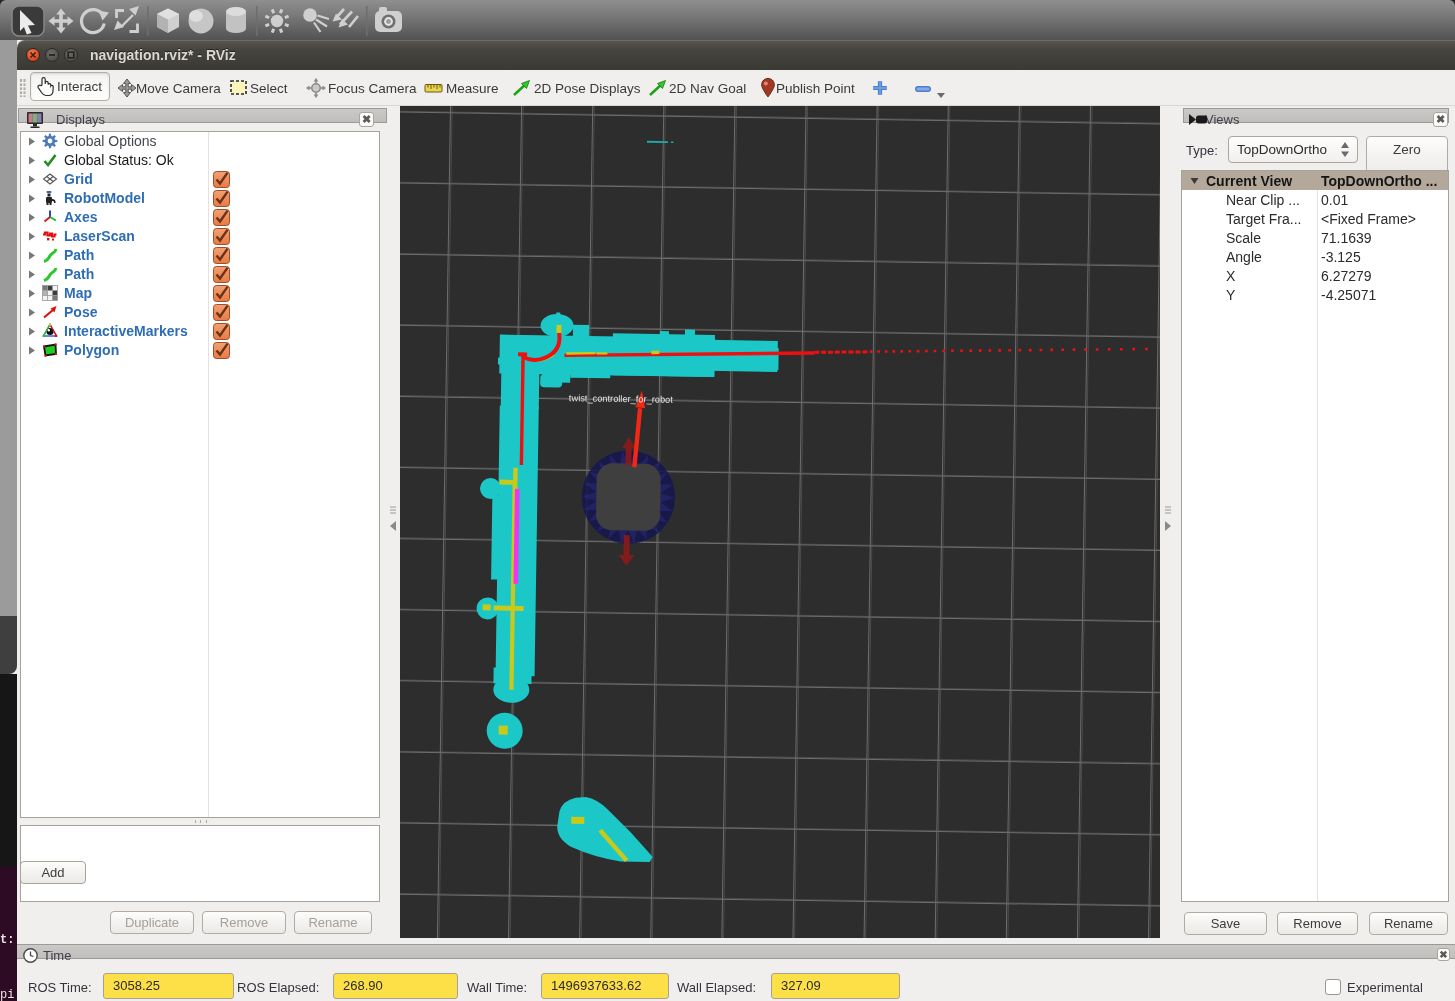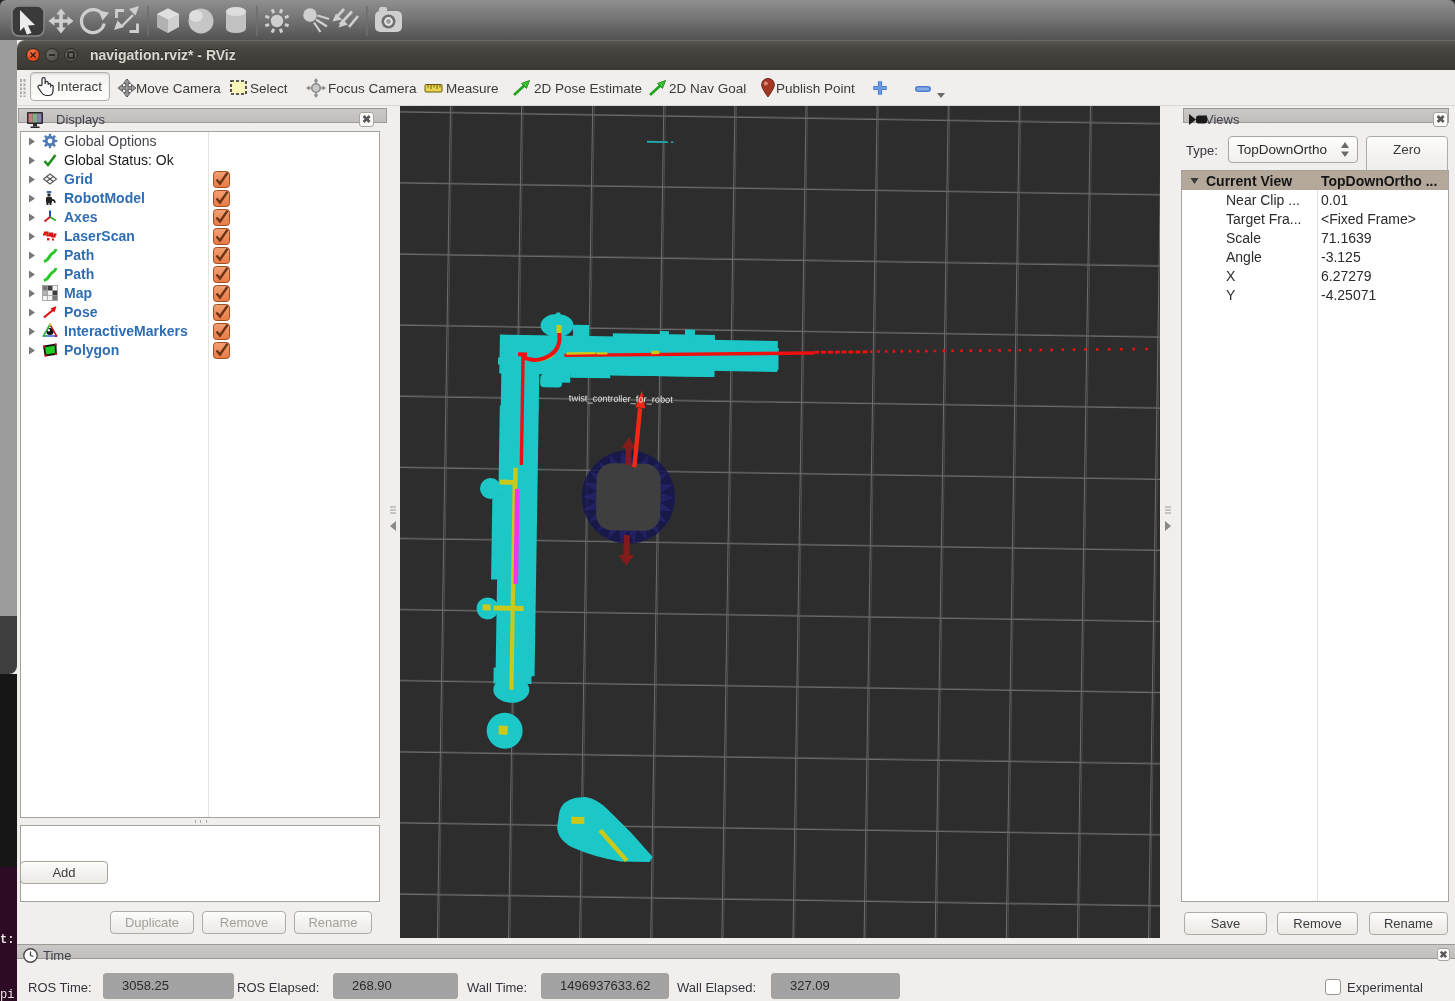--- a/index.html
+++ b/index.html
@@ -7,21 +7,21 @@
 .btn{position:absolute;height:23px;border:1px solid #b0aca4;border-radius:4px;
  background:linear-gradient(#fdfdfc,#f4f3f1 45%,#eceae7);font-size:13px;color:#3c3c3c;
  text-align:center;line-height:21px}
 .btn.dis{color:#a4a09a}
 .hdr{position:absolute;height:15px;background:linear-gradient(#cbc9c7,#c1bfbd);
  border:1px solid #9d9a95;font-size:13px;color:#41414b}
 .xbtn{position:absolute;width:15px;height:15px;border:1px solid #a9a59e;border-radius:3px;
  background:#fbfbfa;color:#5a5a5a;font-size:11px;font-weight:bold;text-align:center;line-height:13px}
 .lbl{position:absolute;font-size:13px;color:#35343c}
 .fld{position:absolute;top:973px;height:26px;border:1px solid #a5a19a;border-radius:3px;
- background:#a3a3a3;font-size:13px;color:#2b2b2b;line-height:24px;padding-left:18px}
+ background:#fde047;font-size:13px;color:#2b2b2b;line-height:24px;padding-left:9px}
 </style></head><body>
 
 <div class="a" style="left:0;top:0;width:1455px;height:40px;background:#262626"></div>
 <div class="a" style="left:0;top:0;width:1455px;height:40px;background:linear-gradient(#8f8f8f,#787878 40%,#525252);border-radius:6px 6px 0 0;"></div>
 <svg class="a" style="left:0;top:0" width="430" height="40" viewBox="0 0 430 40">
     <rect x="12" y="6" width="32" height="30" rx="7" fill="#3a3a3a" stroke="#888" stroke-width="1.5"></rect>
     <path d="M20 10 L35 25 L28 25.5 L31.5 33 L26.8 34.5 L24 27 L20 31 Z" fill="#ececec"></path>
     <g fill="#cfcfcf" transform="translate(61,21)">
       <path d="M0 -12.5 L4.8 -6.5 L1.8 -6.5 L1.8 -1.8 L6.5 -1.8 L6.5 -4.8 L12.5 0 L6.5 4.8 L6.5 1.8 L1.8 1.8 L1.8 6.5 L4.8 6.5 L0 12.5 L-4.8 6.5 L-1.8 6.5 L-1.8 1.8 L-6.5 1.8 L-6.5 4.8 L-12.5 0 L-6.5 -4.8 L-6.5 -1.8 L-1.8 -1.8 L-1.8 -6.5 L-4.8 -6.5 Z"></path>
     </g>
@@ -151,21 +151,21 @@
     <rect x="1" y="6.5" width="17" height="7.5" rx="1" fill="#e8d44f" stroke="#6a5a10" stroke-width="1"></rect>
     <g stroke="#6a5a10" stroke-width="1">
       <path d="M4 6.5 V9.5 M7 6.5 V11 M10 6.5 V9.5 M13 6.5 V11 M16 6.5 V9.5"></path>
     </g>
   </svg>
 <div class="a" style="left:446px;top:81px;font-size:13.5px;color:#3a3a3a">Measure</div>
 <svg class="a" style="left:512px;top:78px" width="20" height="20" viewBox="0 0 20 20">
     <path d="M2 17 L14 6" stroke="#1ea318" stroke-width="2.6"></path>
     <path d="M17.5 2.5 L14.5 10.5 L9.5 5.5 Z" fill="#35c72e" stroke="#157a10" stroke-width="0.8"></path>
   </svg>
-<div class="a" style="left:534px;top:81px;font-size:13.5px;color:#3a3a3a">2D Pose Estimate</div>
+<div class="a" style="left:534px;top:81px;font-size:13.5px;color:#3a3a3a">2D Pose Displays</div>
 <svg class="a" style="left:648px;top:78px" width="20" height="20" viewBox="0 0 20 20">
     <path d="M2 17 L14 6" stroke="#1ea318" stroke-width="2.6"></path>
     <path d="M17.5 2.5 L14.5 10.5 L9.5 5.5 Z" fill="#35c72e" stroke="#157a10" stroke-width="0.8"></path>
   </svg>
 <div class="a" style="left:669px;top:81px;font-size:13.5px;color:#3a3a3a">2D Nav Goal</div>
 <svg class="a" style="left:758px;top:78px" width="20" height="20" viewBox="0 0 20 20">
     <path d="M10 19 C10 19 3.6 10.5 3.6 6.8 A6.4 6.4 0 0 1 16.4 6.8 C16.4 10.5 10 19 10 19 Z" fill="#a33724" stroke="#5e1c10" stroke-width="0.9"></path>
     <circle cx="7.8" cy="5.6" r="2" fill="#d98a75"></circle>
   </svg>
 <div class="a" style="left:776px;top:81px;font-size:13.5px;color:#3a3a3a">Publish Point</div>
@@ -363,21 +363,21 @@
       <rect x="2.6" y="12.6" width="2" height="2"></rect>
     </g>
   </svg>
 <div class="a" style="left:64px;top:342px;font-size:14px;font-weight:bold;color:#2e6db4">Polygon</div>
 <svg class="a" style="left:213px;top:342px" width="18" height="17" viewBox="0 0 18 17">
     <rect x="0.5" y="0.5" width="16" height="16" rx="3" fill="url(#obg)" stroke="#9e4f26"></rect>
     <path d="M3.5 8.5 L7 12.5 L14.6 1.6" stroke="#6b3317" stroke-width="2.4" fill="none"></path>
   </svg>
 <div class="a" style="left:195px;top:820px;width:12px;height:3px;border-left:1px solid #aaa;border-right:1px solid #aaa;background:linear-gradient(90deg,transparent 4px,#aaa 4px,#aaa 5px,transparent 5px)"></div>
 <div class="a" style="left:20px;top:825px;width:360px;height:77px;background:#fff;border:1px solid #a5a29c"></div>
-<div class="btn" style="left:20px;top:861px;width:88px;border-color:#a8a49c">Add</div>
+<div class="btn" style="left:20px;top:861px;width:66px;border-color:#a8a49c">Add</div>
 <div class="btn dis" style="left:110px;top:911px;width:84px">Duplicate</div>
 <div class="btn dis" style="left:202px;top:911px;width:84px">Remove</div>
 <div class="btn dis" style="left:294px;top:911px;width:78px">Rename</div>
 <svg class="a" style="left:388px;top:505px" width="10" height="30">
     <g stroke="#9a9a9a" stroke-width="1">
       <path d="M2 2 H8 M2 5 H8 M2 8 H8"></path>
     </g>
     <path d="M8 16 L2 21 L8 26 Z" fill="#8a8a8a"></path>
   </svg>
 <svg class="a" style="left:1163px;top:505px" width="10" height="30">

